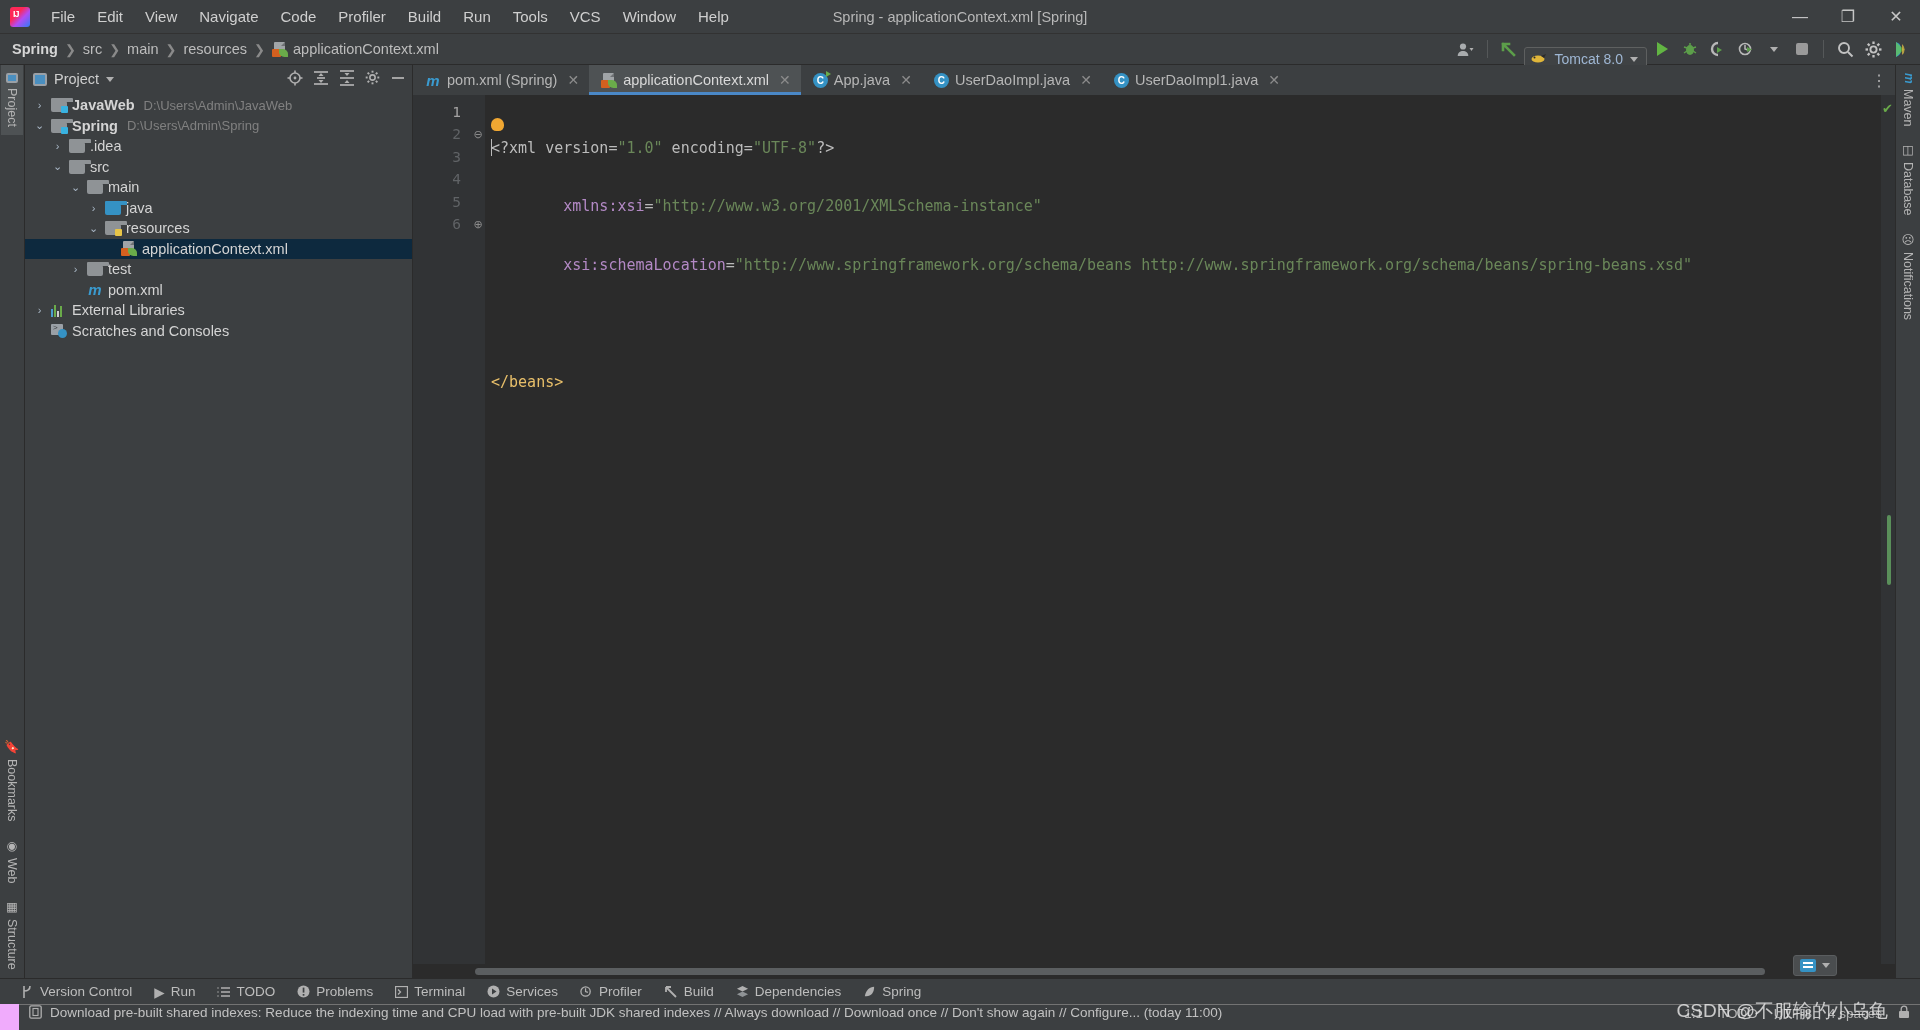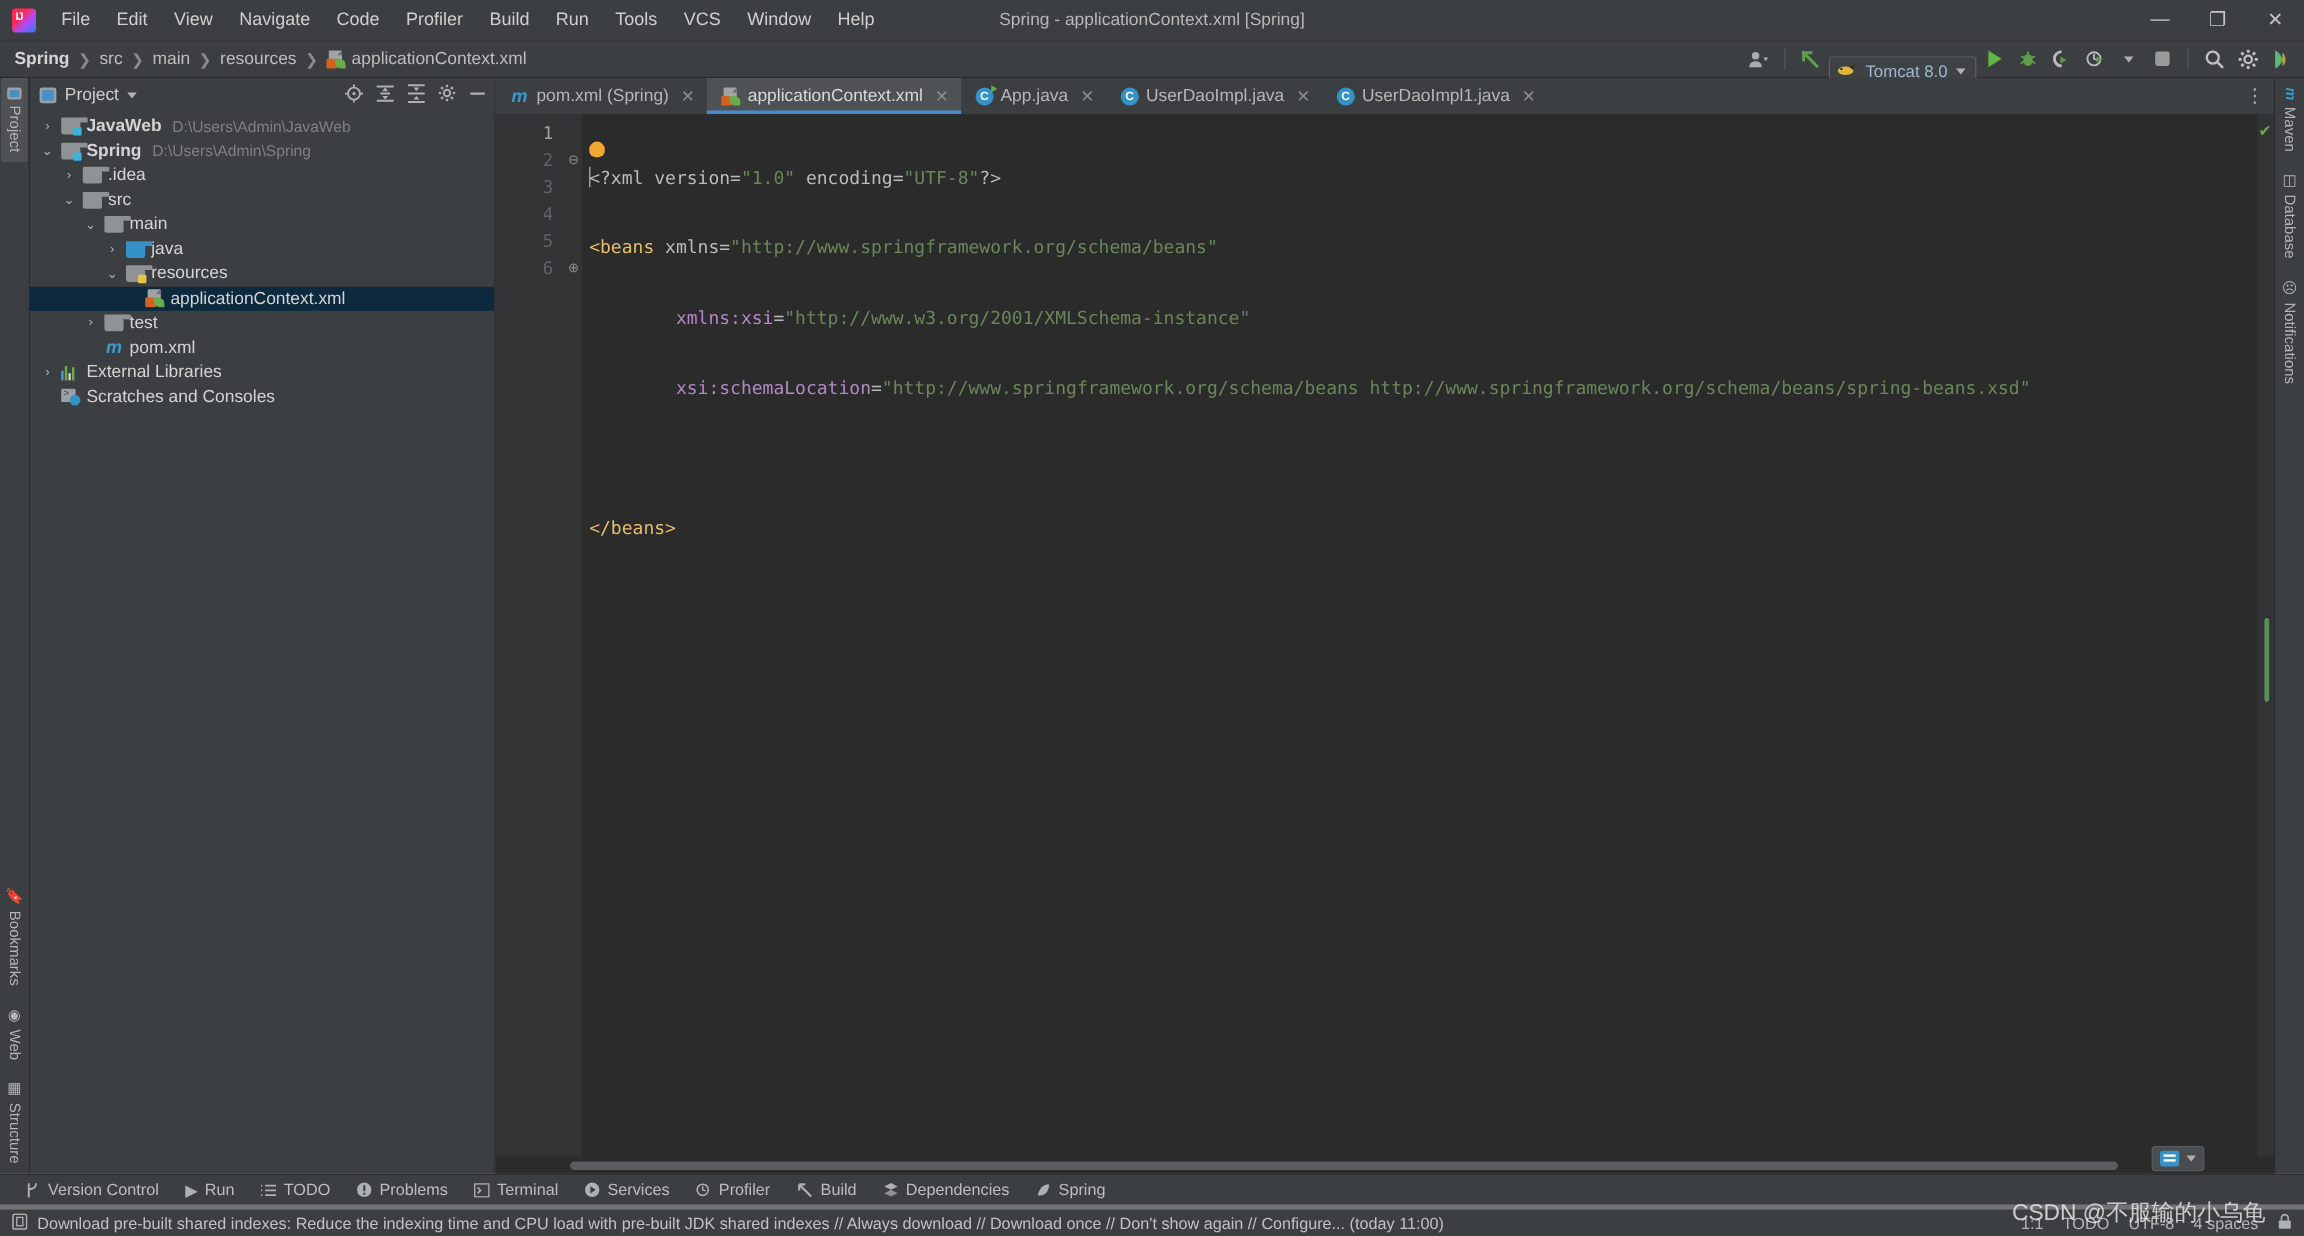--- a/index.html
+++ b/index.html
@@ -208,23 +208,24 @@
 
   .toolbar-bottom {
     height: 26px; min-height:26px; background: #3c3f41; display: flex; align-items: center;
     padding-left: 10px; gap: 0px; border-top: 1px solid #2b2b2b;
   }
   .tw {
     display: flex; align-items: center; gap: 6px; padding: 2px 11px;
     font-size: 13.5px; color: #bdbdbd; white-space: nowrap;
   }
   .statusbar {
-    height: 26px; min-height:26px; background: #3c3f41; display: flex; align-items: center;
+    height: 26px; min-height:26px; background: #3c3f41; display: flex; align-items: flex-start;
     padding: 0 10px; font-size: 13.5px; color: #b5b5b5; gap: 8px; position: relative;
-    border-top: 4px solid #737373;
+    border-top: 1px solid #737373;
+    margin-left: 19px;
   }
   .statusbar .msg { color: #c1c1c1; white-space: nowrap; }
   .status-right { margin-left: auto; display: flex; align-items: center; gap: 16px; color:#b5b5b5; }
   .watermark {
     position: absolute; right: 32px; bottom: 6px; font-size: 19px;
     color: rgba(232,232,232,0.82); white-space: nowrap; pointer-events: none;
   }
   .green-tri { width:0;height:0;border-left:11px solid #62b543;border-top:7px solid transparent;border-bottom:7px solid transparent; }
   .stop-sq { width:12px;height:12px;background:#9a9a9a;border-radius:2px; }
 </style>
@@ -614,21 +615,20 @@
           <div class="fold"></div>
           <div class="fold">⊖</div>
           <div class="fold"></div>
           <div class="fold"></div>
           <div class="fold"></div>
           <div class="fold">⊕</div>
         </div>
 
         <div class="code">
           <div class="cl"><span class="caret-bar"></span><span class="tk-punc">&lt;?xml version=</span><span class="tk-val">"1.0"</span><span class="tk-punc"> encoding=</span><span class="tk-val">"UTF-8"</span><span class="tk-punc">?&gt;</span></div>
-          <div class="cl"><span class="tk-tag">&lt;beans</span><span class="tk-attr"> xmlns=</span><span class="tk-val">"http://www.springframework.org/schema/beans"</span></div>
           <div class="cl">        <span class="tk-ns">xmlns:xsi</span><span class="tk-attr">=</span><span class="tk-val">"http://www.w3.org/2001/XMLSchema-instance"</span></div>
           <div class="cl">        <span class="tk-ns">xsi:schemaLocation</span><span class="tk-attr">=</span><span class="tk-val">"http://www.springframework.org/schema/beans http://www.springframework.org/schema/beans/spring-beans.xsd"</span></div>
           <div class="cl"> </div>
           <div class="cl"><span class="tk-tag">&lt;/beans&gt;</span></div>
           <div class="bulb"></div>
         </div>
 
         <div class="rgutter">
           <span class="ok">✔</span>
           <span class="thumb"></span>

